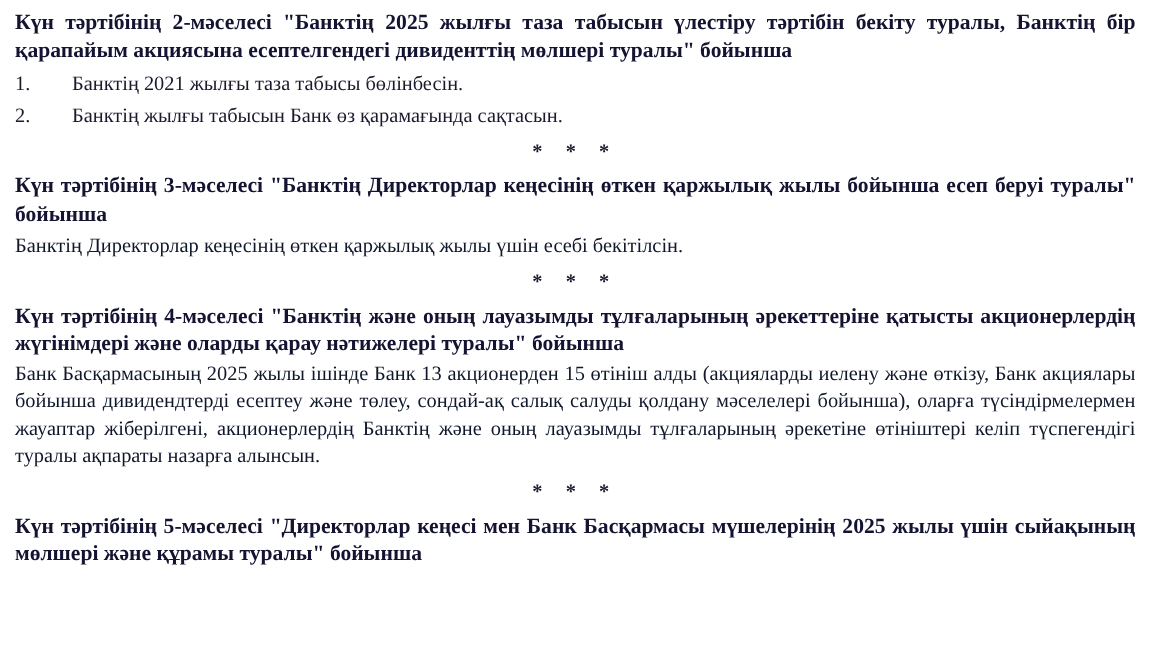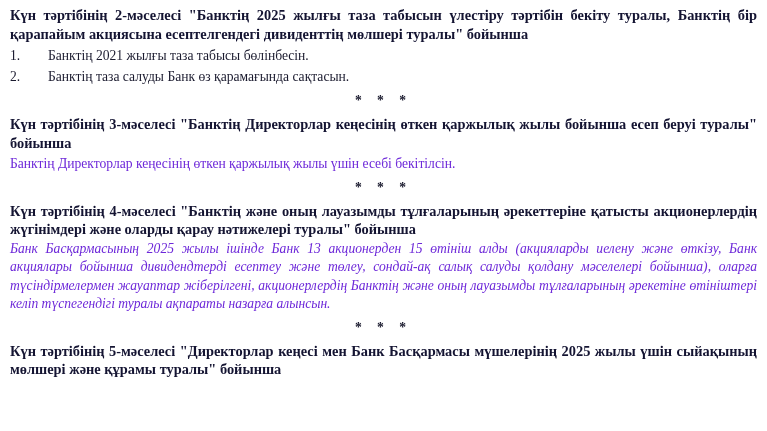--- a/index.html
+++ b/index.html
@@ -27,21 +27,21 @@
     line-height: 18.5px;
     text-align: justify;
     color: #141432;
     margin: 0;
   }
   .heading-2 { margin-bottom: 2px; }
   .body-text {
     font-size: 13.6px;
     line-height: 18.5px;
     text-align: justify;
-    color: #6d28d9;
+    color: #0f172a;
     margin: 0;
   }
   .numbered {
     margin: 0;
     padding: 0;
     list-style: none;
   }
   .numbered li {
     font-size: 13.6px;
     line-height: 21px;
@@ -59,37 +59,37 @@
     text-align: center;
     font-size: 13.6px;
     letter-spacing: 6px;
     color: #1a1a2e;
     line-height: 16px;
     margin: 6px 0 6px 0;
     font-weight: bold;
   }
   .block { margin-bottom: 0; }
   .s3-body { margin-top: 3px; }
-  .s4-body { margin-top: 1px; font-style: italic; }
+  .s4-body { margin-top: 1px; }
 </style>
 </head>
 <body>
 
 <div class="page">
 
   <div class="block">
     <p class="heading heading-2">Күн тәртібінің 2-мәселесі "Банктің 2025 жылғы таза табысын үлестіру тәртібін бекіту туралы, Банктің бір қарапайым акциясына есептелгендегі дивиденттің мөлшері туралы" бойынша</p>
     <ul class="numbered">
       <li>
         <span class="num">1.</span>
         <span class="txt">Банктің 2021 жылғы таза табысы бөлінбесін.</span>
       </li>
       <li>
         <span class="num">2.</span>
-        <span class="txt">Банктің таза салуды Банк өз қарамағында сақтасын.</span>
+        <span class="txt">Банктің жылғы табысын Банк өз қарамағында сақтасын.</span>
       </li>
     </ul>
   </div>
 
   <div class="sep">* * *</div>
 
   <div class="block">
     <p class="heading">Күн тәртібінің 3-мәселесі "Банктің Директорлар кеңесінің өткен қаржылық жылы бойынша есеп беруі туралы" бойынша</p>
     <p class="body-text s3-body">Банктің Директорлар кеңесінің өткен қаржылық жылы үшін есебі бекітілсін.</p>
   </div>

